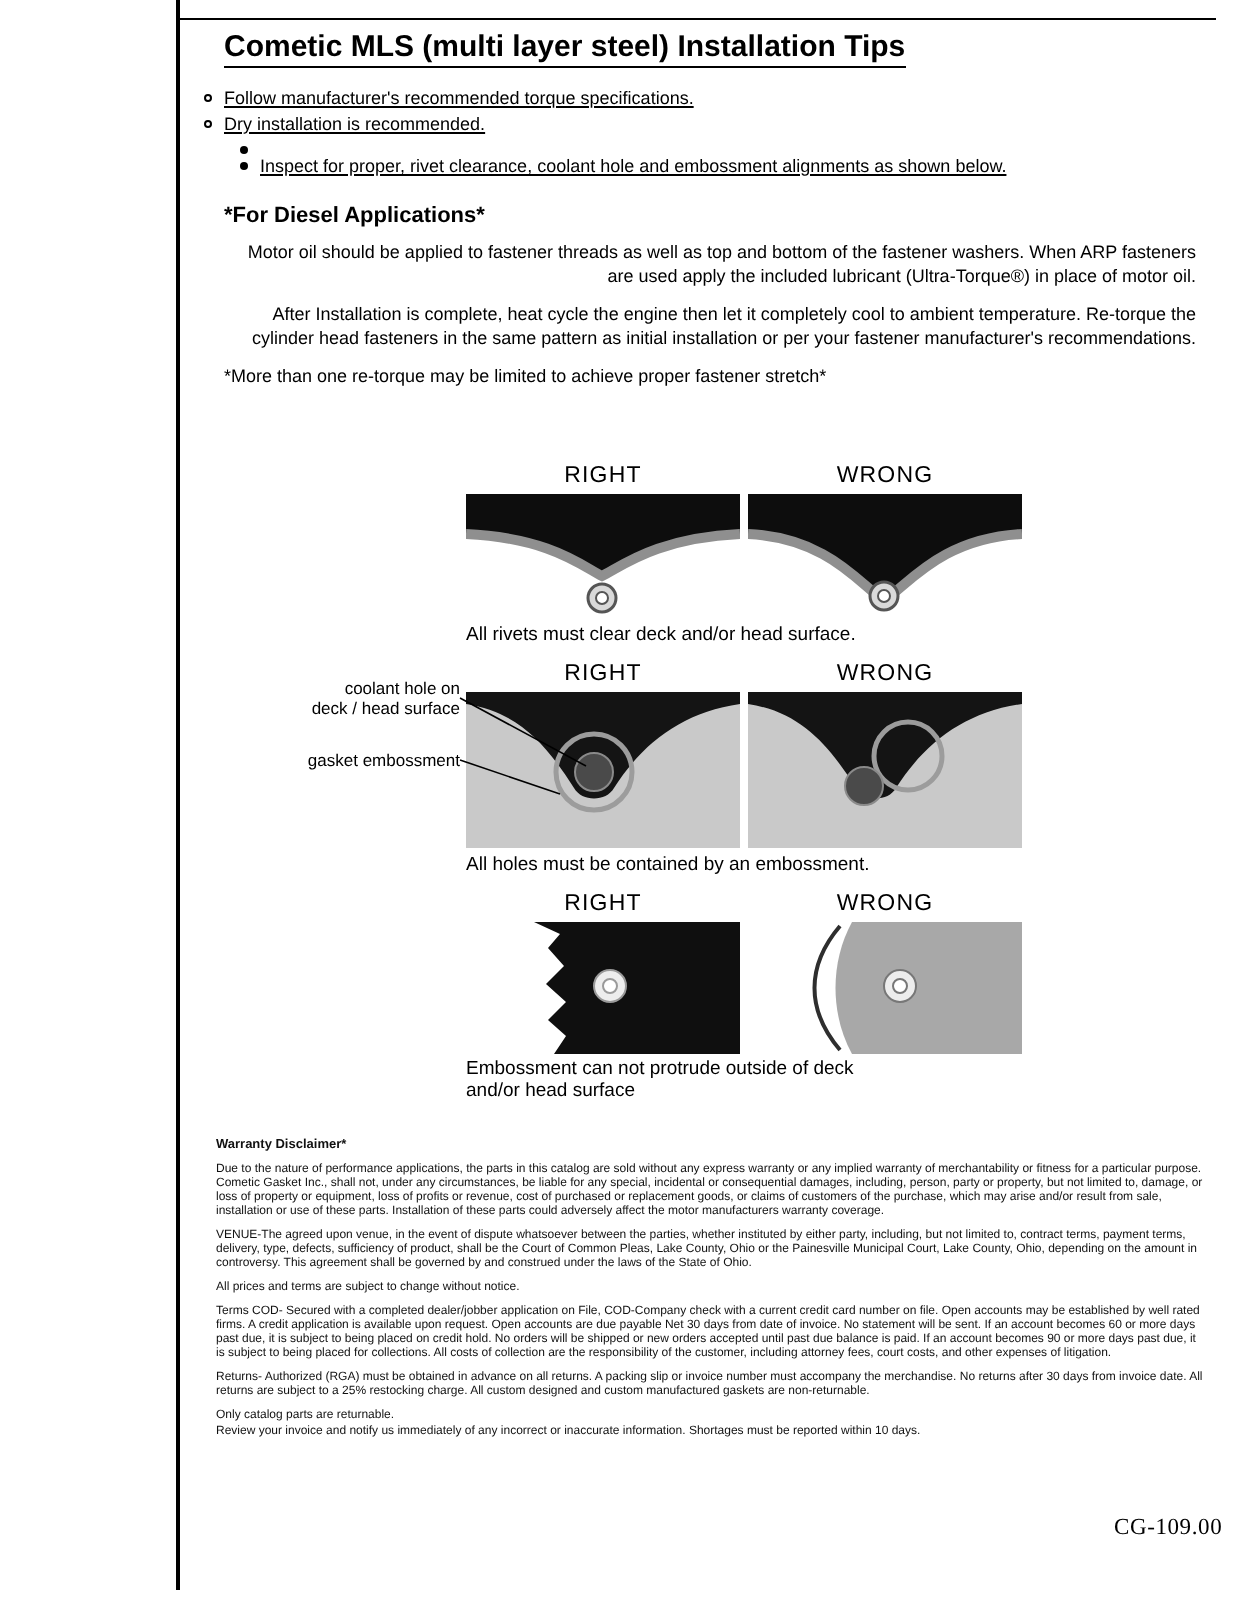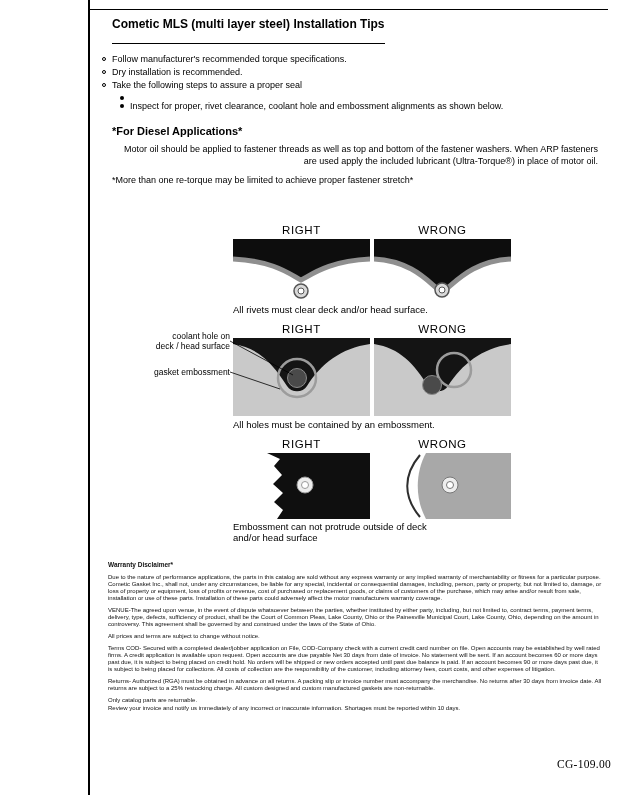--- a/index.html
+++ b/index.html
@@ -8,26 +8,26 @@
     width:618px; height:800px; position:relative; overflow:hidden;
     font-family:"Liberation Sans", sans-serif; color:#000;
   }
   .left-rule { position:absolute; left:88px; top:0; width:2px; height:795px; background:#000; }
   .top-rule  { position:absolute; left:88px; top:9px; width:520px; height:1px; background:#000; }
 
   .content { position:absolute; left:100px; top:14px; width:502px; }
 
   .title {
     display:inline-block; margin:2px 0 9px 12px;
-    font-size:12px; font-weight:bold;
-    border-bottom:1.5px solid #000; padding-bottom:11px;
+    font-size:15px; font-weight:bold;
+    border-bottom:1.5px solid #000; padding-bottom:1px;
   }
   .title-wrap { line-height:16px; }
 
-  .bullet-row { display:flex; gap:6px; margin-left:2px; font-size:9px; line-height:13px; }
+  .bullet-row { display:flex; gap:6px; margin-left:2px; font-size:9px; line-height:13px;text-decoration:underline; }
   .b-circle { width:4px; height:4px; border:1px solid #000; border-radius:50%; flex:none; margin-top:4px; }
   .b-dot    { width:4px; height:4px; background:#000; border-radius:50%; flex:none; margin-top:4px; }
   .sub-row  { margin-left:20px; }
 
   .diesel-heading { margin:12px 0 7px 12px; font-size:11px; font-weight:bold; }
   .para { margin:0 0 8px 12px; width:486px; font-size:9px; line-height:11.5px;text-align:right; }
   .note { margin:0 0 10px 12px; font-size:9px; line-height:11px; }
 
   .diagrams { margin-left:133px; width:280px;margin-top:38px; }
   .d-row { margin-bottom:8px; }
@@ -65,34 +65,31 @@
   </div>
 
   <div class="bullet-row">
     <span class="b-circle"></span>
     <span>Follow manufacturer's recommended torque specifications.</span>
   </div>
   <div class="bullet-row">
     <span class="b-circle"></span>
     <span>Dry installation is recommended.</span>
   </div>
-  <div class="bullet-row">
-    <span class="b-circle"></span>
-    <span>Take the following steps to assure a proper seal</span>
-  </div>
   <div class="bullet-row sub-row">
     <span class="b-dot"></span>
   </div>
   <div class="bullet-row sub-row">
     <span class="b-dot"></span>
     <span>Inspect for proper, rivet clearance, coolant hole and embossment alignments as shown below.</span>
   </div>
 
   <h2 class="diesel-heading">*For Diesel Applications*</h2>
   <p class="para">Motor oil should be applied to fastener threads as well as top and bottom of the fastener washers. When ARP fasteners are used apply the included lubricant (Ultra-Torque®) in place of motor oil.</p>
+  <p class="para">After Installation is complete, heat cycle the engine then let it completely cool to ambient temperature. Re-torque the cylinder head fasteners in the same pattern as initial installation or per your fastener manufacturer's recommendations.</p>
   <p class="note">*More than one re-torque may be limited to achieve proper fastener stretch*</p>
 
   <div class="diagrams">
 
     <div class="d-row">
       <div class="d-labels">
         <span>RIGHT</span>
         <span>WRONG</span>
       </div>
       <div class="d-panels">

